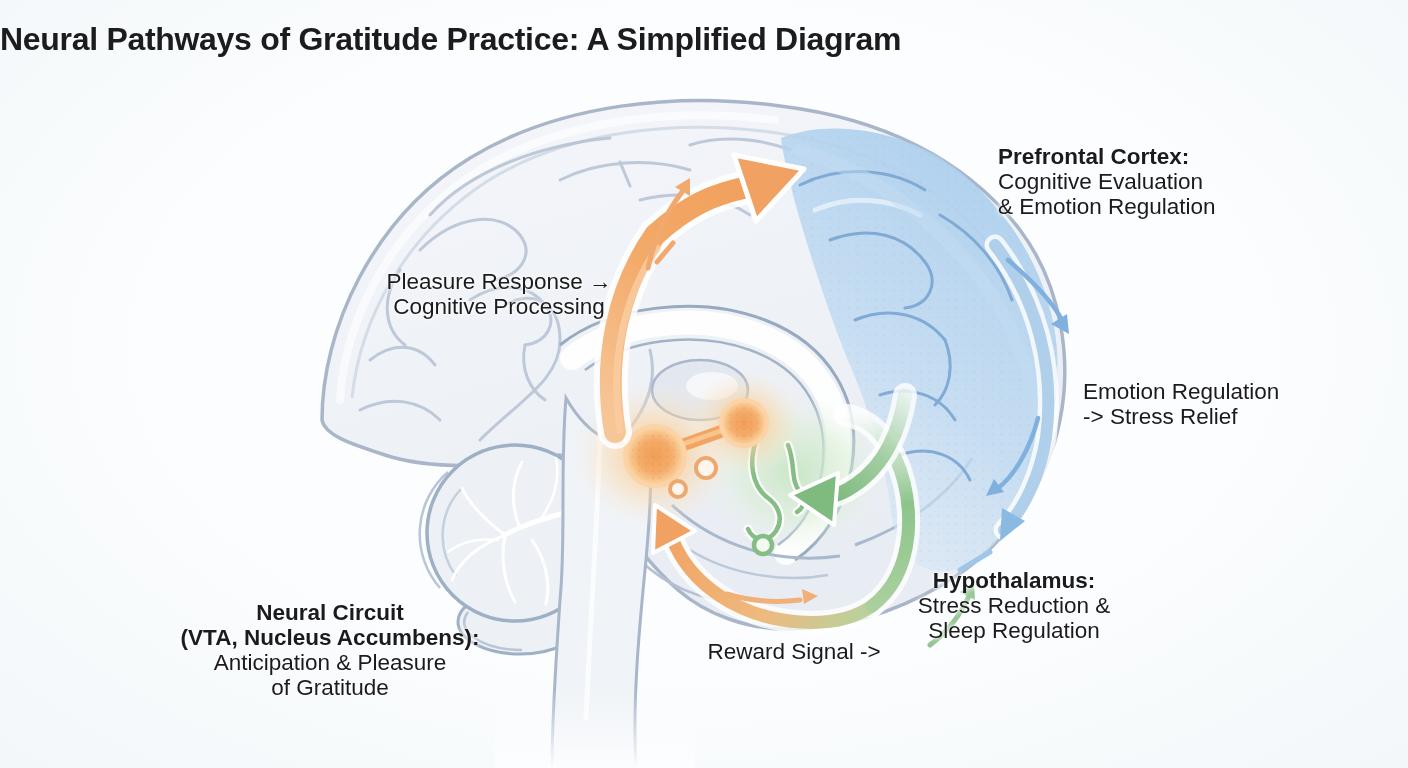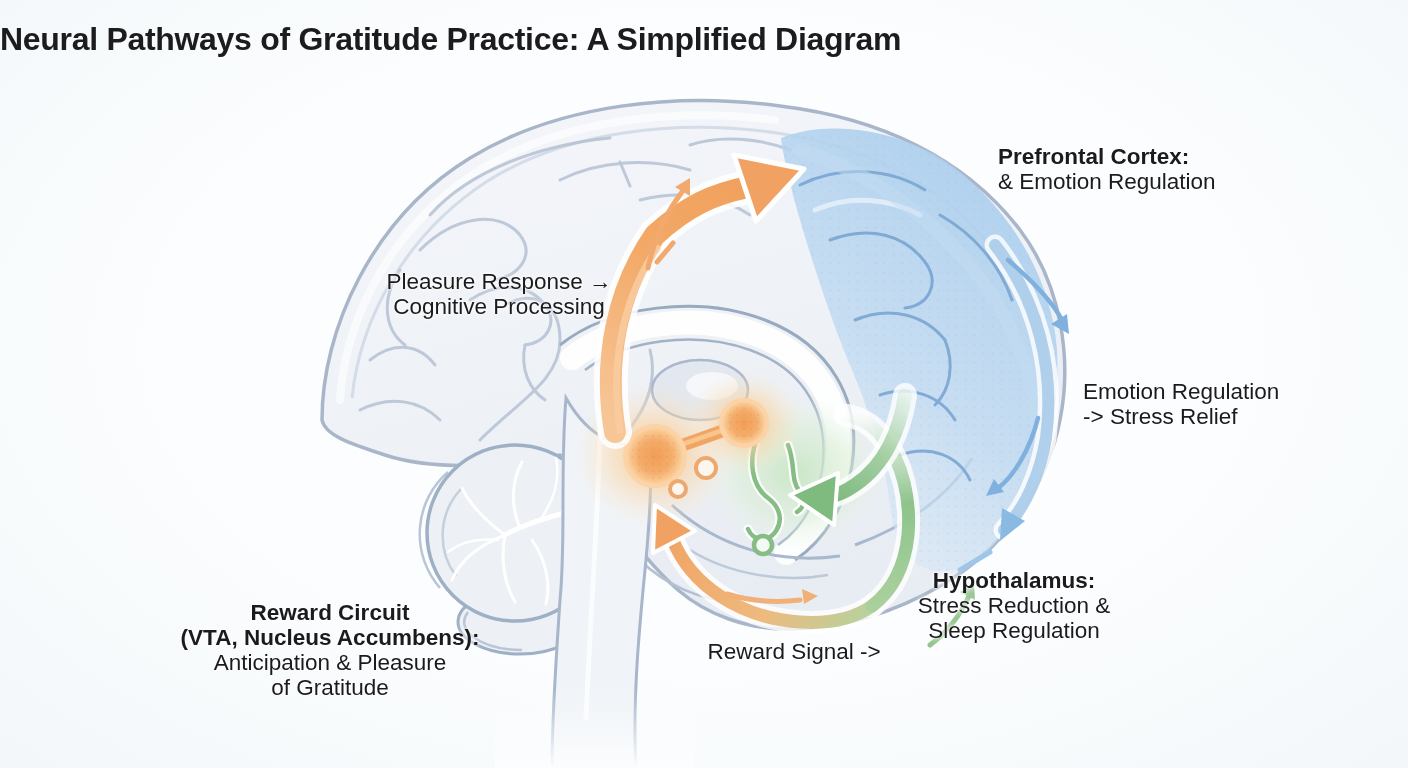--- a/index.html
+++ b/index.html
@@ -230,36 +230,37 @@
 
   <div class="title">Neural Pathways of Gratitude Practice: A Simplified Diagram</div>
 
   <div class="label center" style="left:339px;top:229px;width:320px;margin-top:40px;">
     <div>Pleasure Response →</div>
     <div>Cognitive Processing</div>
   </div>
 
   <div class="label" style="left:986px;top:144px;width:330px;margin-left:12px;">
     <div class="b">Prefrontal Cortex:</div>
+    <div>Cognitive Evaluation</div>
     <div>&amp; Emotion Regulation</div>
   </div>
 
   <div class="label" style="left:1083px;top:379px;width:300px;">
     <div>Emotion Regulation</div>
     <div>-&gt; Stress Relief</div>
   </div>
 
   <div class="label center" style="left:884px;top:568px;width:260px;">
     <div class="b">Hypothalamus:</div>
     <div>Stress Reduction &amp;</div>
     <div>Sleep Regulation</div>
   </div>
 
   <div class="label center" style="left:160px;top:600px;width:340px;">
-    <div class="b">Reward Circuit</div>
+    <div class="b">Neural Circuit</div>
     <div class="b">(VTA, Nucleus Accumbens):</div>
     <div>Anticipation &amp; Pleasure</div>
     <div>of Gratitude</div>
   </div>
 
   <div class="label center" style="left:644px;top:639px;width:300px;">
     <div>Reward Signal -&gt;</div>
   </div>
 
 </div>

